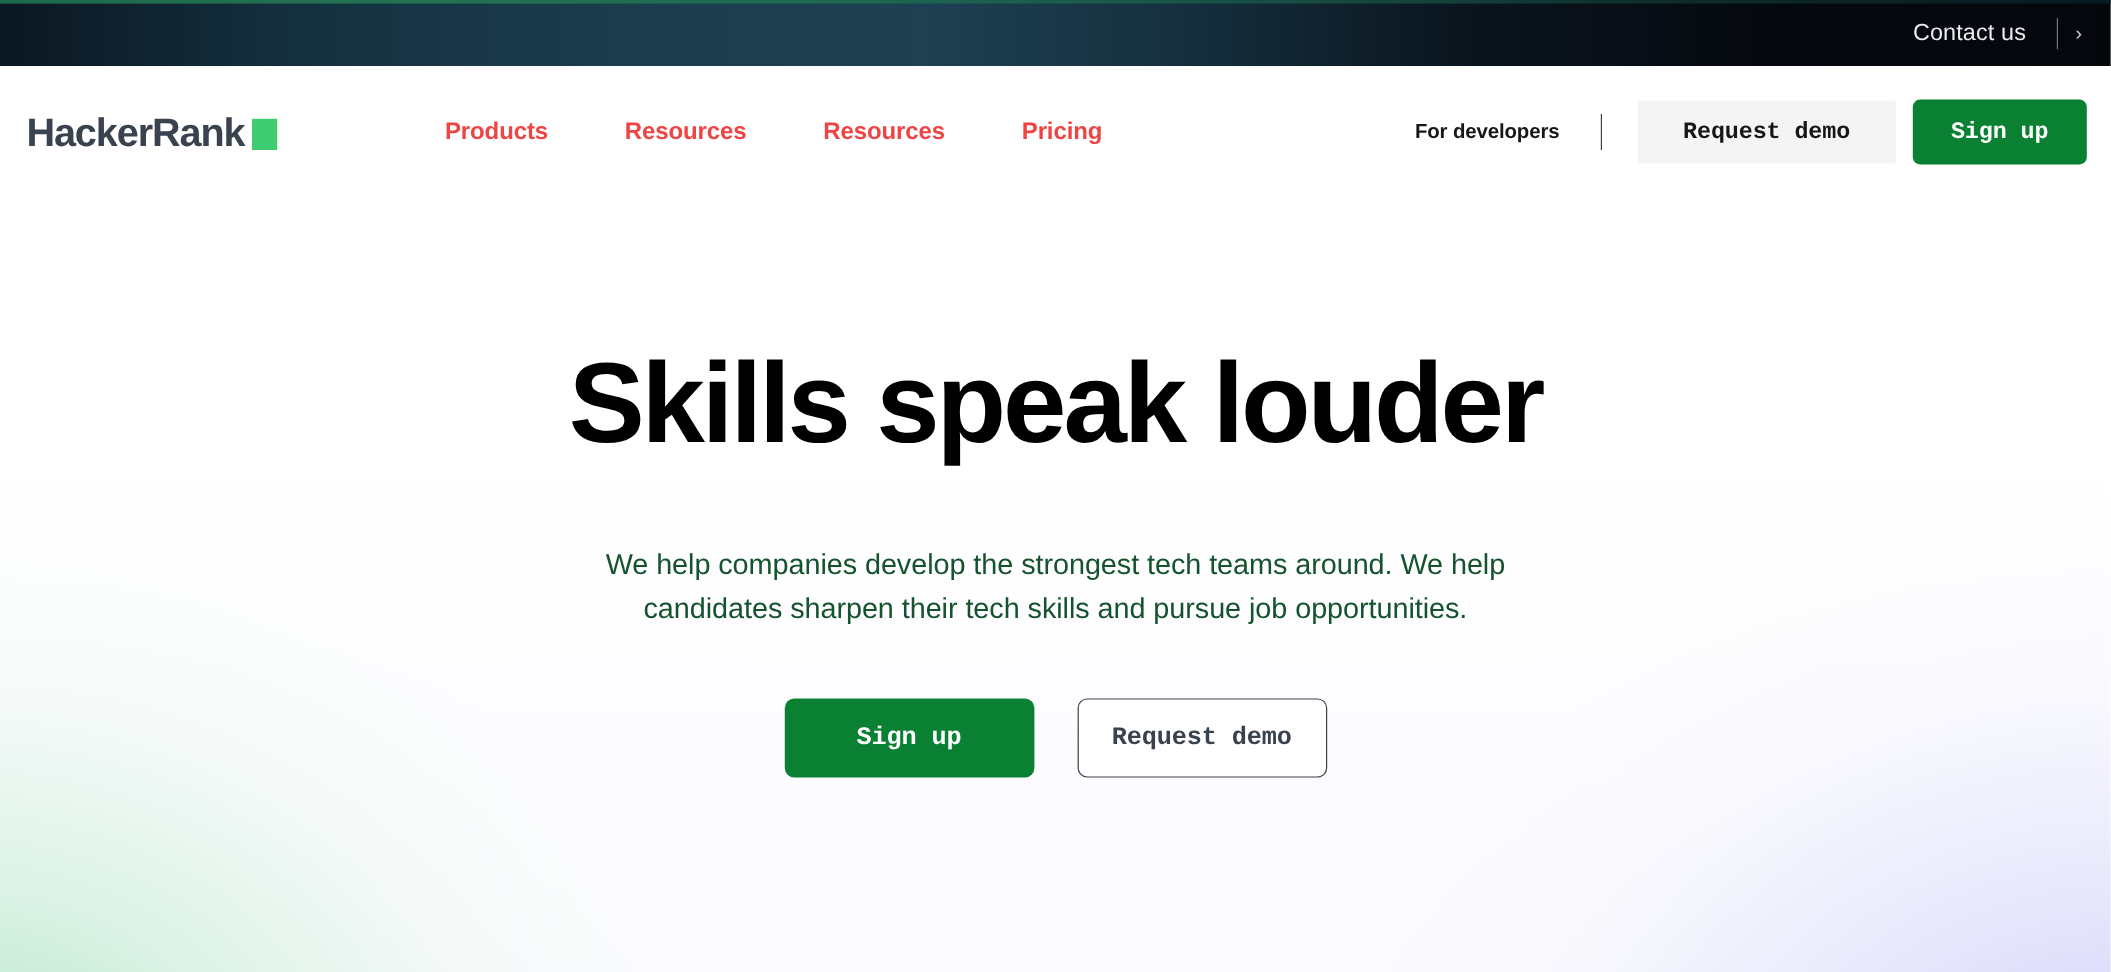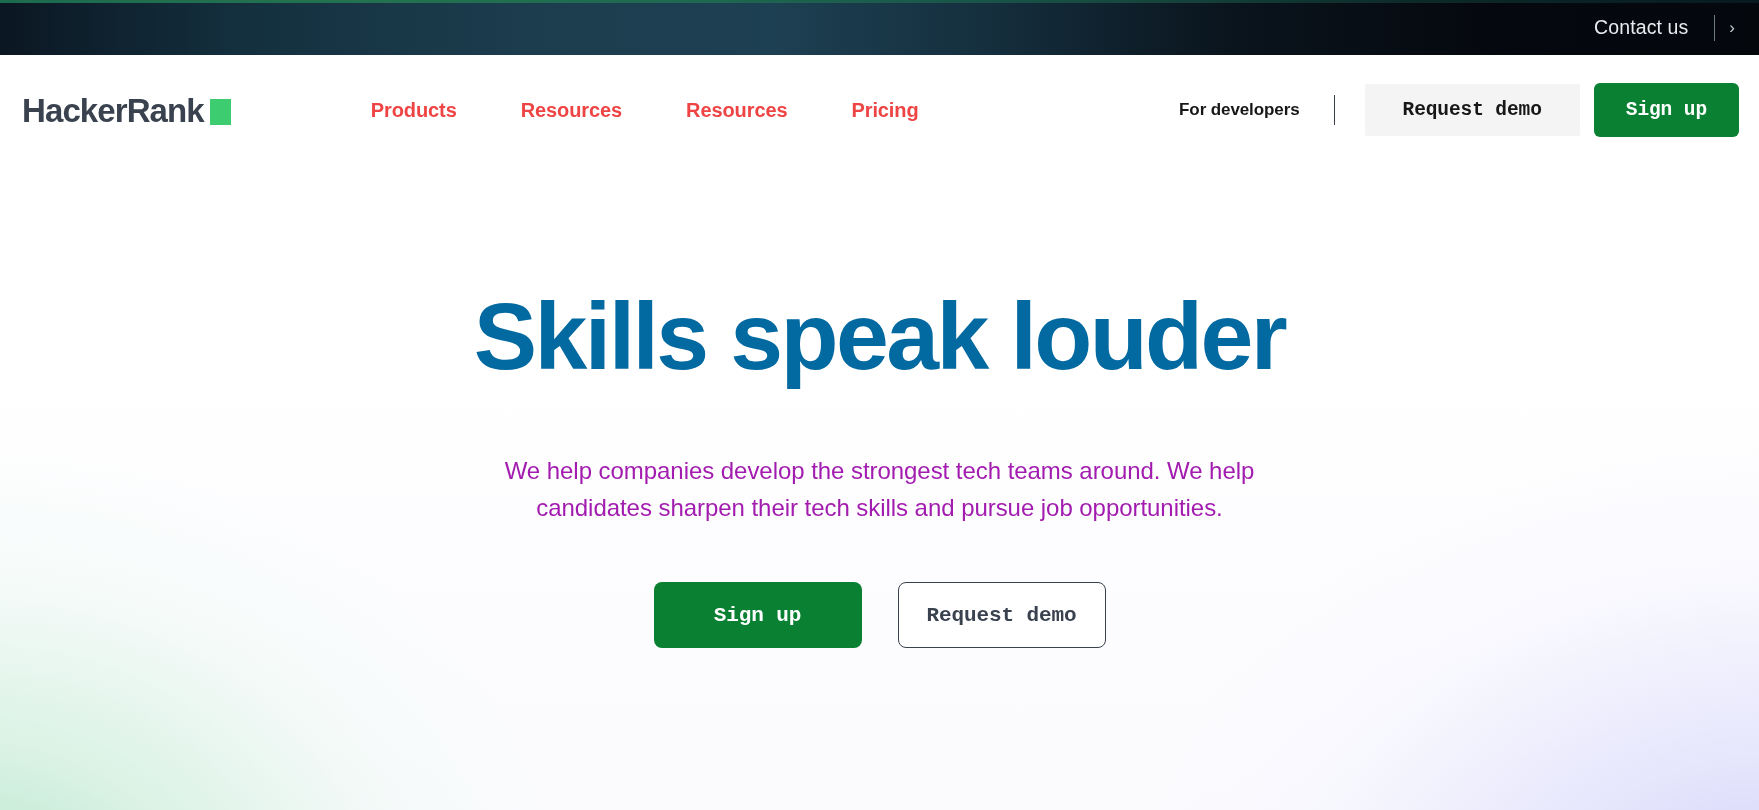--- a/index.html
+++ b/index.html
@@ -231,31 +231,31 @@
     height: 100%;
     display: flex;
     flex-direction: column;
     align-items: center;
     padding-top: 118px;
   }
 
   .hero-title {
     font-size: 95px;
     font-weight: bold;
-    color: #0369a1;
+    color: #000000;
     text-align: left;
     line-height: 1.12;
     letter-spacing: -2.6px;
     max-width: 1060px;
   }
 
   .hero-subtitle {
     margin-top: 64px;
     font-size: 24px;
-    color: #a21caf;
+    color: #14532d;
     text-align: center;
     line-height: 1.52;
     max-width: 790px;
     letter-spacing: -0.05px;
   }
 
   .hero-ctas {
     margin-top: 56px;
     display: flex;
     align-items: center;

